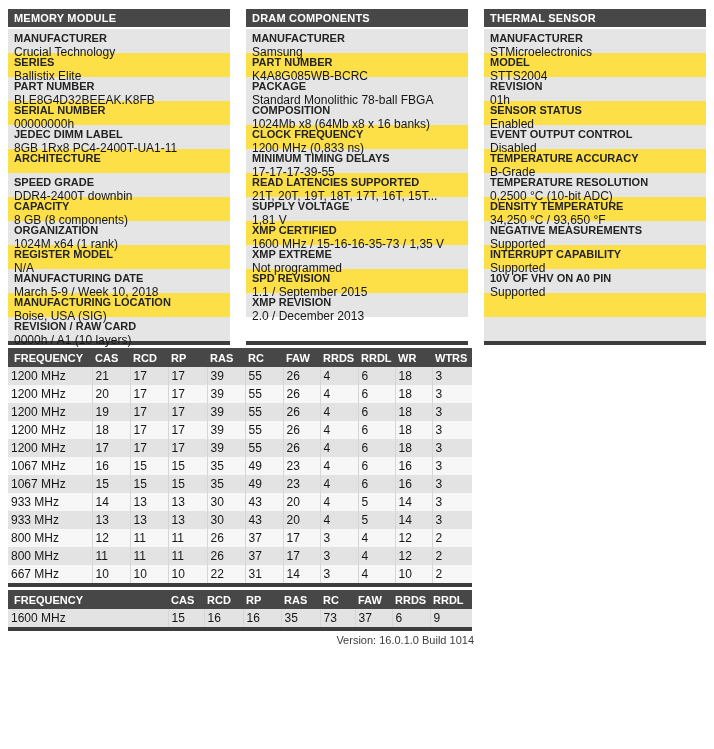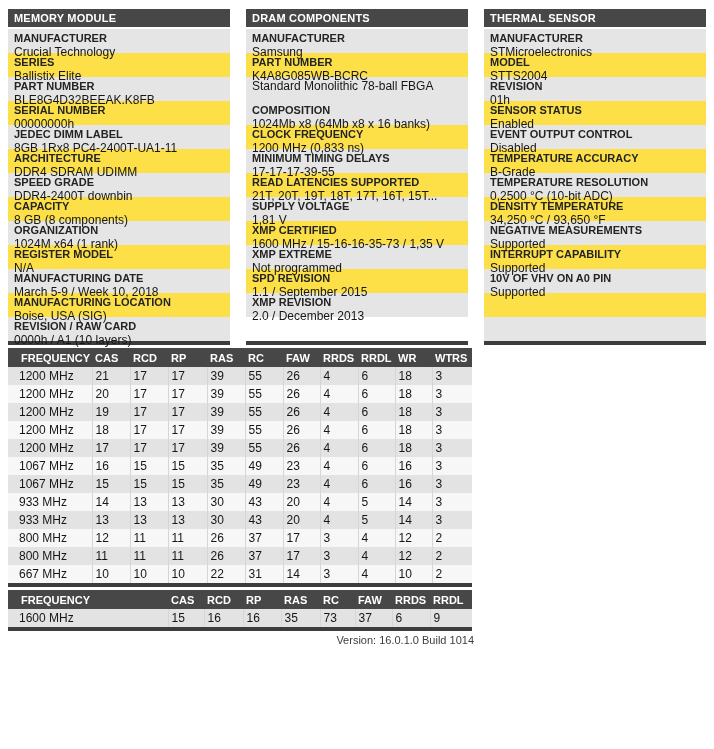--- a/index.html
+++ b/index.html
@@ -33,27 +33,27 @@
   table.tbl {
     border-collapse: collapse; table-layout: fixed;
     width: 464px; margin-top: 3px;
     border-bottom: 4px solid #3d3d3d;
   }
   table.tbl th {
     background: #474747; color: #ffffff;
     font-weight: bold; font-size: 11px; text-align: left;
     height: 19px; padding: 0 0 0 3px; white-space: nowrap; overflow: hidden;
   }
-  table.tbl th:first-child { padding-left: 13px; }
+  table.tbl th:first-child { padding-left: 6px; }
   table.tbl td {
     font-size: 12px; color: #161616;
     height: 18px; padding: 0 0 0 3px;
     border-left: 1px solid #d6d6d6; white-space: nowrap; overflow: hidden;
   }
-  table.tbl td:first-child { border-left: none; padding-left: 11px; }
+  table.tbl td:first-child { border-left: none; padding-left: 3px; }
   table.tbl tr.gray td  { background: #e3e3e3; }
   table.tbl tr.white td { background: #f7f7f7; }
 
   
   .version {
     width: 466px; text-align: right;
     font-size: 11px; color: #3c3c3c;
     margin-top: 3px;
   }
 </style>
@@ -80,21 +80,20 @@
         <div class="field-row white">
           <div class="field-label">SERIAL NUMBER</div>
           <div class="field-value">00000000h</div>
         </div>
         <div class="field-row gray">
           <div class="field-label">JEDEC DIMM LABEL</div>
           <div class="field-value">8GB 1Rx8 PC4-2400T-UA1-11</div>
         </div>
         <div class="field-row white">
           <div class="field-label">ARCHITECTURE</div>
-          <div class="field-value">DDR4 SDRAM UDIMM</div>
         </div>
         <div class="field-row gray">
           <div class="field-label">SPEED GRADE</div>
           <div class="field-value">DDR4-2400T downbin</div>
         </div>
         <div class="field-row white">
           <div class="field-label">CAPACITY</div>
           <div class="field-value">8 GB (8 components)</div>
         </div>
         <div class="field-row gray">
@@ -122,20 +121,21 @@
         <div class="panel-header">DRAM COMPONENTS</div>
         <div class="field-row gray">
           <div class="field-label">MANUFACTURER</div>
           <div class="field-value">Samsung</div>
         </div>
         <div class="field-row white">
           <div class="field-label">PART NUMBER</div>
           <div class="field-value">K4A8G085WB-BCRC</div>
         </div>
         <div class="field-row gray">
+          <div class="field-label">PACKAGE</div>
           <div class="field-value">Standard Monolithic 78-ball FBGA</div>
         </div>
         <div class="field-row gray">
           <div class="field-label">COMPOSITION</div>
           <div class="field-value">1024Mb x8 (64Mb x8 x 16 banks)</div>
         </div>
         <div class="field-row white">
           <div class="field-label">CLOCK FREQUENCY</div>
           <div class="field-value">1200 MHz (0,833 ns)</div>
         </div>

